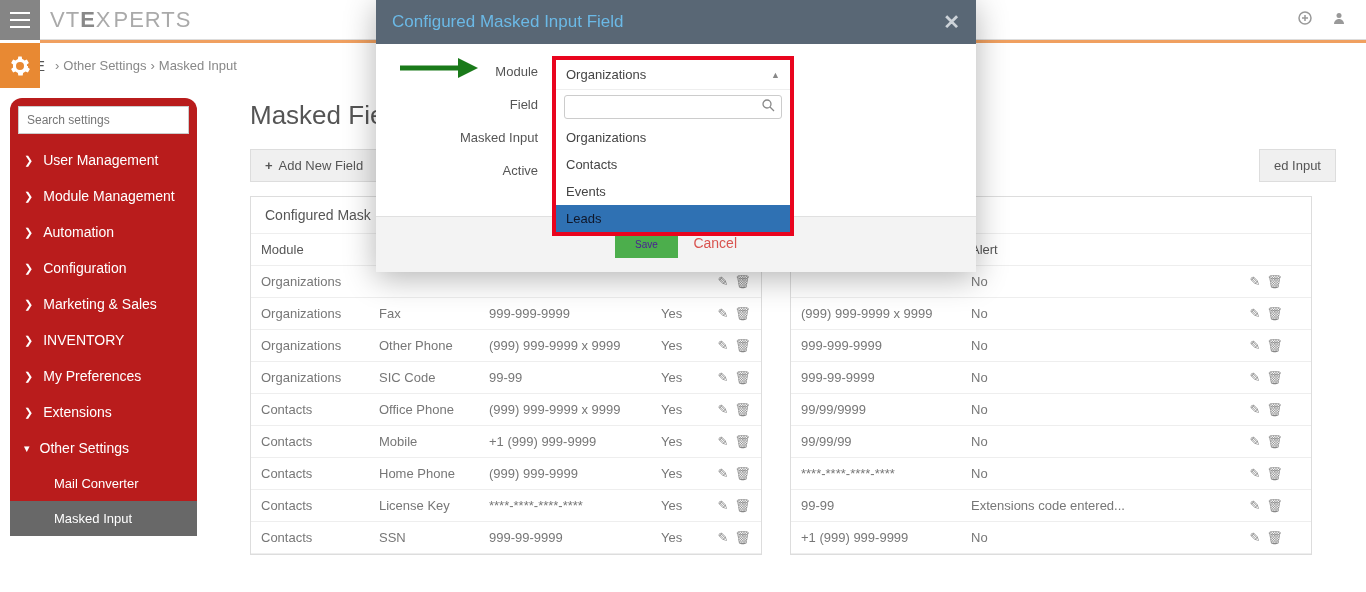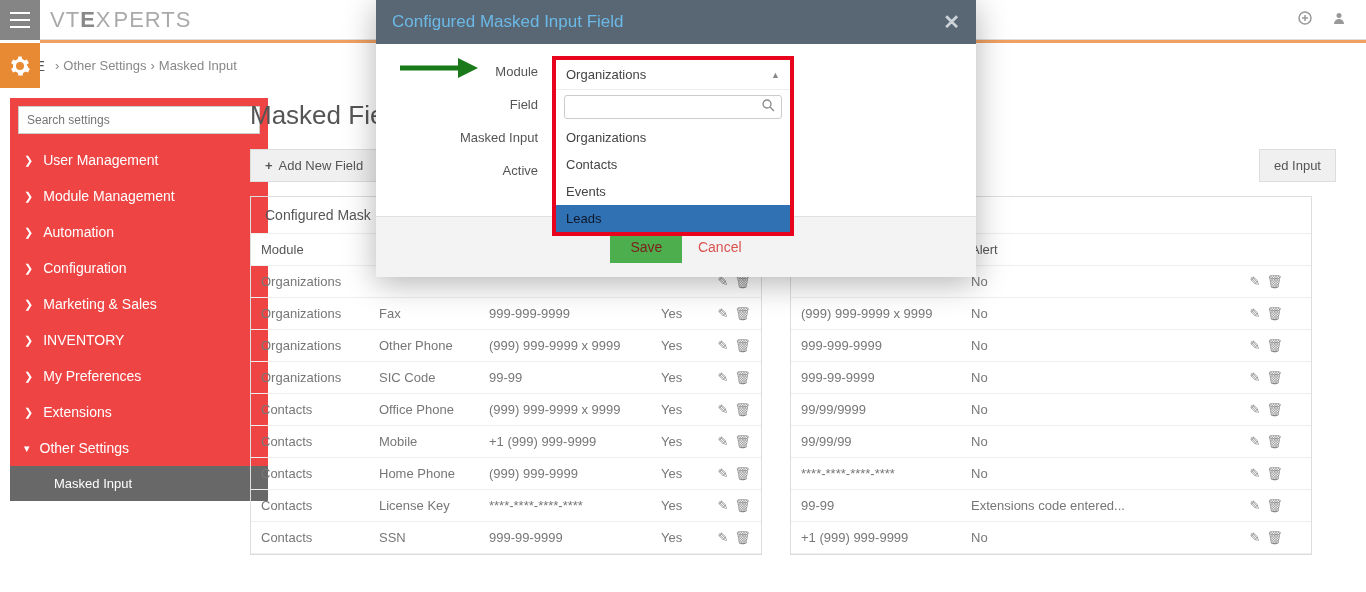--- a/index.html
+++ b/index.html
@@ -20,21 +20,21 @@
 
 .gear-tab { position: absolute; left: 0; top: 43px; width: 40px; height: 45px; background: #e88933; display: flex; align-items: center; justify-content: center; }
 .gear-tab svg { fill: #fff; }
 
 
 .breadcrumb-row { height: 45px; display: flex; align-items: center; font-size: 13px; color: #888; }
 .breadcrumb-row .home { font-size: 15px; color: #555; font-weight: 500; margin-right: 6px; }
 .breadcrumb-row .sep { margin: 0 4px; }
 
 
-.sidebar { position: absolute; left: 10px; top: 98px; width: 258px; background: #ef4444; color: #fff; }
+.sidebar { position: absolute; left: 10px; top: 98px; width: 187px; background: #b91c1c; color: #fff; border-radius: 12px; }
 .search-wrap { padding: 8px; }
 .search-wrap input { width: 100%; padding: 6px 8px; border: 1px solid #ccc; font-size: 12px; color: #666; }
 .side-item { padding: 10px 14px; font-size: 14px; display: flex; align-items: center; gap: 10px; cursor: pointer; }
 .side-item .chev { font-size: 11px; }
 .sub-item { padding: 10px 14px 10px 44px; font-size: 13px; cursor: pointer; }
 .sub-item.active { background: #686868; }
 
 
 .main { position: absolute; left: 250px; top: 100px; right: 30px; }
 .page-title { font-size: 26px; color: #555; font-weight: 300; margin-bottom: 18px; }
@@ -61,21 +61,21 @@
 .icon-sm { color: #888; cursor: pointer; }
 
 
 .modal { position: absolute; left: 376px; top: 0; width: 600px; background: #fff; box-shadow: 0 6px 30px rgba(0,0,0,0.3); z-index: 100; }
 .modal-head { background: #596775; color: #6bb9e6; padding: 10px 16px; font-size: 17px; display: flex; align-items: center; }
 .modal-head .close { margin-left: auto; color: #cdd3d9; font-size: 20px; cursor: pointer; font-weight: bold; }
 .modal-body { padding: 20px 30px 20px 30px; position: relative; }
 .form-row { display: flex; align-items: center; margin-bottom: 18px; }
 .form-row .lbl { width: 150px; text-align: right; padding-right: 18px; font-size: 13px; color: #555; }
 .modal-footer { background: #f3f3f3; padding: 14px; text-align: center; border-top: 1px solid #e0e0e0; }
-.btn-save { background: #4cae4c; color: #7f1d1d; border: none; padding: 8px 20px; font-size: 14px; cursor: pointer; }
+.btn-save { background: #4cae4c; color: #4c1d95; border: none; padding: 8px 20px; font-size: 10px; cursor: pointer; }
 .btn-cancel { color: #d9534f; background: none; border: none; font-size: 14px; margin-left: 12px; cursor: pointer; }
 
 
 .red-box { position: absolute; left: 552px; top: 56px; width: 242px; border: 4px solid #e9041e; z-index: 200; background: #fff; }
 .dd-selected { padding: 7px 10px; font-size: 13px; color: #444; border-bottom: 1px solid #eee; display: flex; align-items: center; }
 .dd-selected .tri { margin-left: auto; font-size: 9px; color: #888; }
 .dd-search { padding: 5px 8px; }
 .dd-search-box { display: flex; align-items: center; border: 1px solid #ccc; border-radius: 3px; padding: 3px 6px; }
 .dd-search-box .mag { margin-left: auto; color: #888; }
 .dd-opt { padding: 6px 10px; font-size: 13px; color: #444; cursor: pointer; }
@@ -167,20 +167,21 @@
       <div class="side-item">
         <span class="chev">❯</span>
         <span>Extensions</span>
       </div>
       <div class="side-item">
         <span class="chev">▾</span>
         <span>Other Settings</span>
       </div>
     </div>
   <div id="side-subitems">
+      <div class="sub-item">Mail Converter</div>
       <div class="sub-item active">Masked Input</div>
     </div>
 </div>
 
 <div class="main">
   <div class="page-title">Masked Fields</div>
   <div class="toolbar-btns">
     <button class="btn-soft">
         <span style="font-weight:bold">+</span>
         <span>Add New Field</span>

